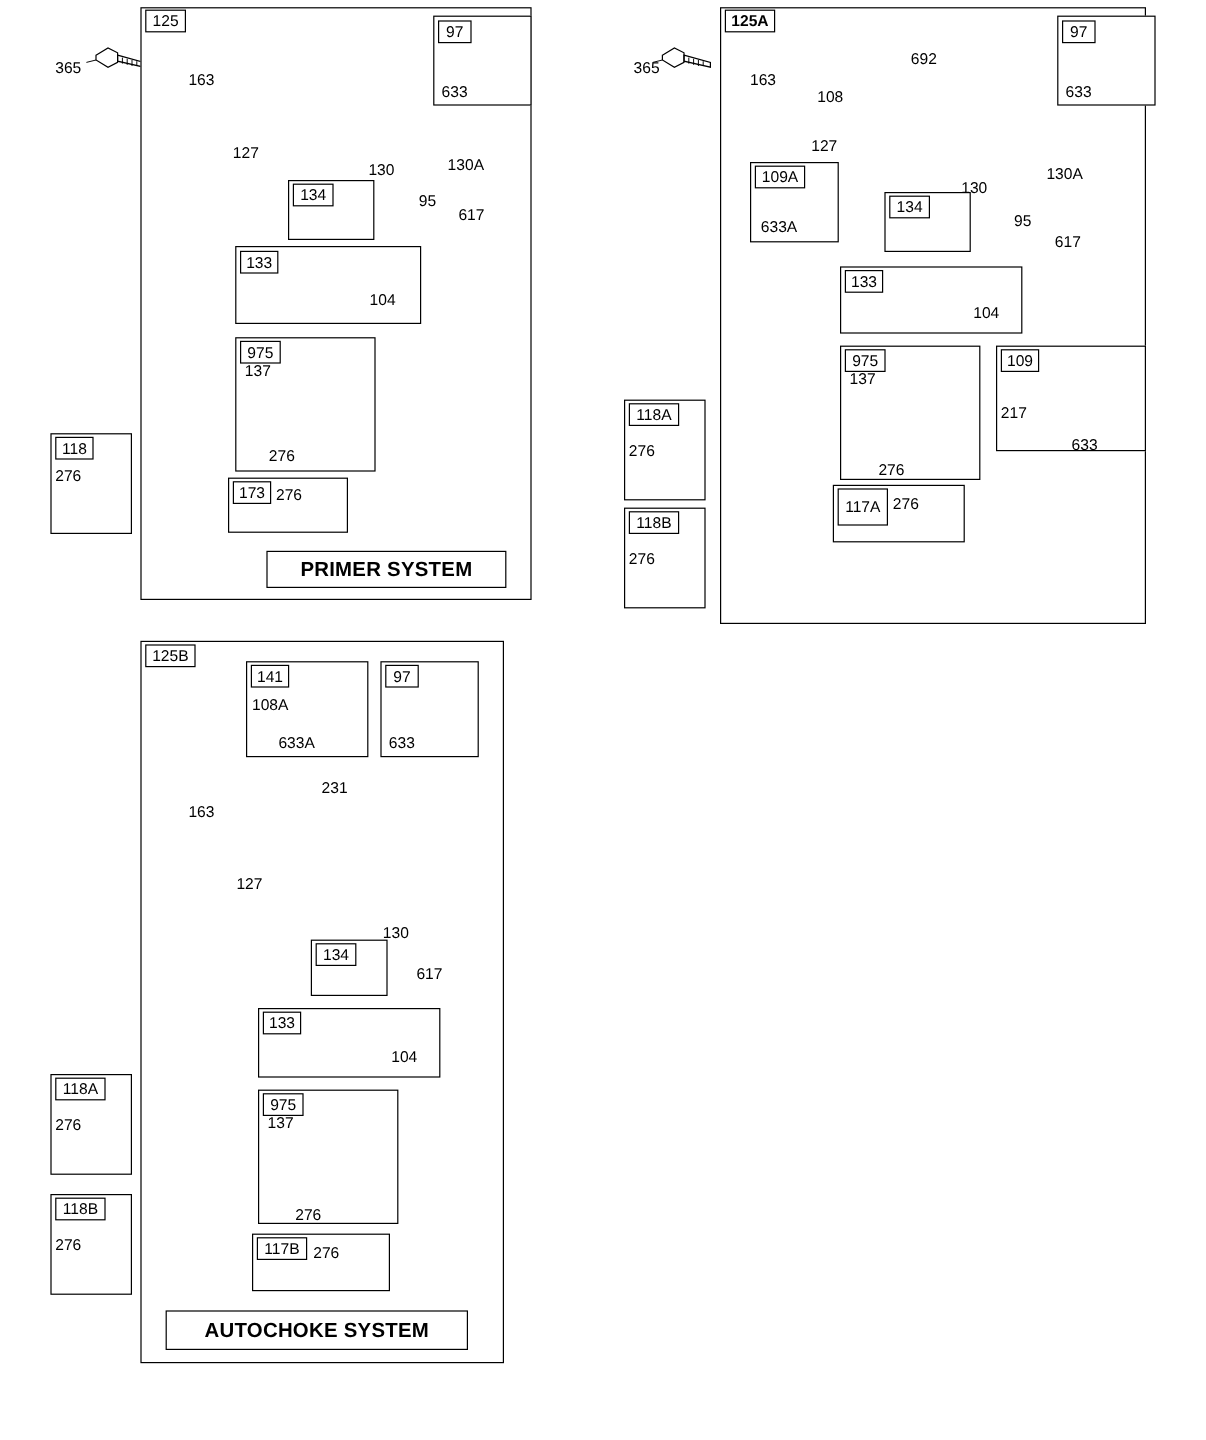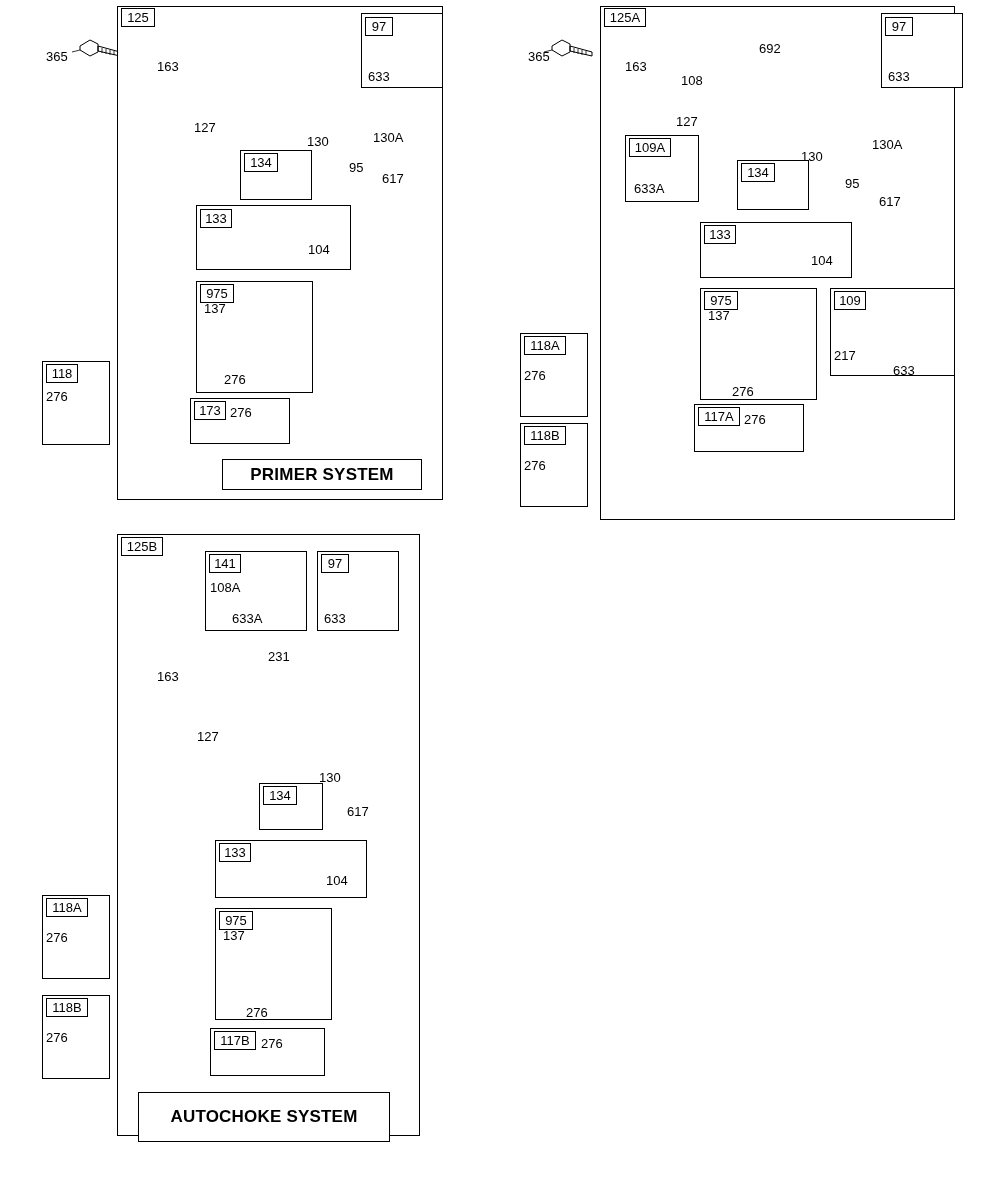--- a/index.html
+++ b/index.html
@@ -370,21 +370,21 @@
   <div class="tag" style="left:194px;top:401px;width:32px;height:19px;">173</div>
   <div class="lbl" style="left:230px;top:406px;">276</div>
 
   <div class="box" style="left:42px;top:361px;width:68px;height:84px;"></div>
   <div class="tag" style="left:46px;top:364px;width:32px;height:19px;">118</div>
   <div class="lbl" style="left:46px;top:390px;">276</div>
 
   <div class="title" style="left:222px;top:459px;width:200px;height:31px;">PRIMER SYSTEM</div>
 
   <div class="panel" style="left:600px;top:6px;width:355px;height:514px;"></div>
-  <div class="tag" style="left:604px;top:8px;width:42px;height:19px;">125A</div>
+  <div class="tag" style="left:604px;top:8px;width:42px;height:19px;font-weight:bold;">125A</div>
 
   <div class="lbl" style="left:528px;top:50px;">365</div>
   <div class="lbl" style="left:625px;top:60px;">163</div>
   <div class="lbl" style="left:681px;top:74px;">108</div>
   <div class="lbl" style="left:759px;top:42px;">692</div>
   <div class="lbl" style="left:676px;top:115px;">127</div>
 
   <div class="box" style="left:881px;top:13px;width:82px;height:75px;"></div>
   <div class="tag" style="left:885px;top:17px;width:28px;height:19px;">97</div>
   <div class="lbl" style="left:888px;top:70px;">633</div>
@@ -405,25 +405,25 @@
   <div class="tag" style="left:704px;top:225px;width:32px;height:19px;">133</div>
   <div class="lbl" style="left:811px;top:254px;">104</div>
 
   <div class="box" style="left:700px;top:288px;width:117px;height:112px;"></div>
   <div class="tag" style="left:704px;top:291px;width:34px;height:19px;">975</div>
   <div class="lbl" style="left:708px;top:309px;">137</div>
   <div class="lbl" style="left:732px;top:385px;">276</div>
 
   <div class="box" style="left:830px;top:288px;width:125px;height:88px;"></div>
   <div class="tag" style="left:834px;top:291px;width:32px;height:19px;">109</div>
-  <div class="lbl" style="left:834px;top:349px;">217</div>
+  <div class="lbl" style="left:834px;top:337px;">217</div>
   <div class="lbl" style="left:893px;top:364px;">633</div>
 
   <div class="box" style="left:694px;top:404px;width:110px;height:48px;"></div>
-  <div class="tag" style="left:698px;top:407px;width:42px;height:19px;">117A</div>
+  <div class="tag" style="left:698px;top:407px;width:42px;height:31px;">117A</div>
   <div class="lbl" style="left:744px;top:413px;">276</div>
 
   <div class="box" style="left:520px;top:333px;width:68px;height:84px;"></div>
   <div class="tag" style="left:524px;top:336px;width:42px;height:19px;">118A</div>
   <div class="lbl" style="left:524px;top:369px;">276</div>
 
   <div class="box" style="left:520px;top:423px;width:68px;height:84px;"></div>
   <div class="tag" style="left:524px;top:426px;width:42px;height:19px;">118B</div>
   <div class="lbl" style="left:524px;top:459px;">276</div>
 
@@ -463,15 +463,15 @@
   <div class="lbl" style="left:261px;top:1037px;">276</div>
 
   <div class="box" style="left:42px;top:895px;width:68px;height:84px;"></div>
   <div class="tag" style="left:46px;top:898px;width:42px;height:19px;">118A</div>
   <div class="lbl" style="left:46px;top:931px;">276</div>
 
   <div class="box" style="left:42px;top:995px;width:68px;height:84px;"></div>
   <div class="tag" style="left:46px;top:998px;width:42px;height:19px;">118B</div>
   <div class="lbl" style="left:46px;top:1031px;">276</div>
 
-  <div class="title" style="left:138px;top:1092px;width:252px;height:50px;">AUTOCHOKE SYSTEM</div>
+  <div class="title" style="left:138px;top:1092px;width:252px;height:33px;">AUTOCHOKE SYSTEM</div>
 
 </div>
 
 </body></html>

